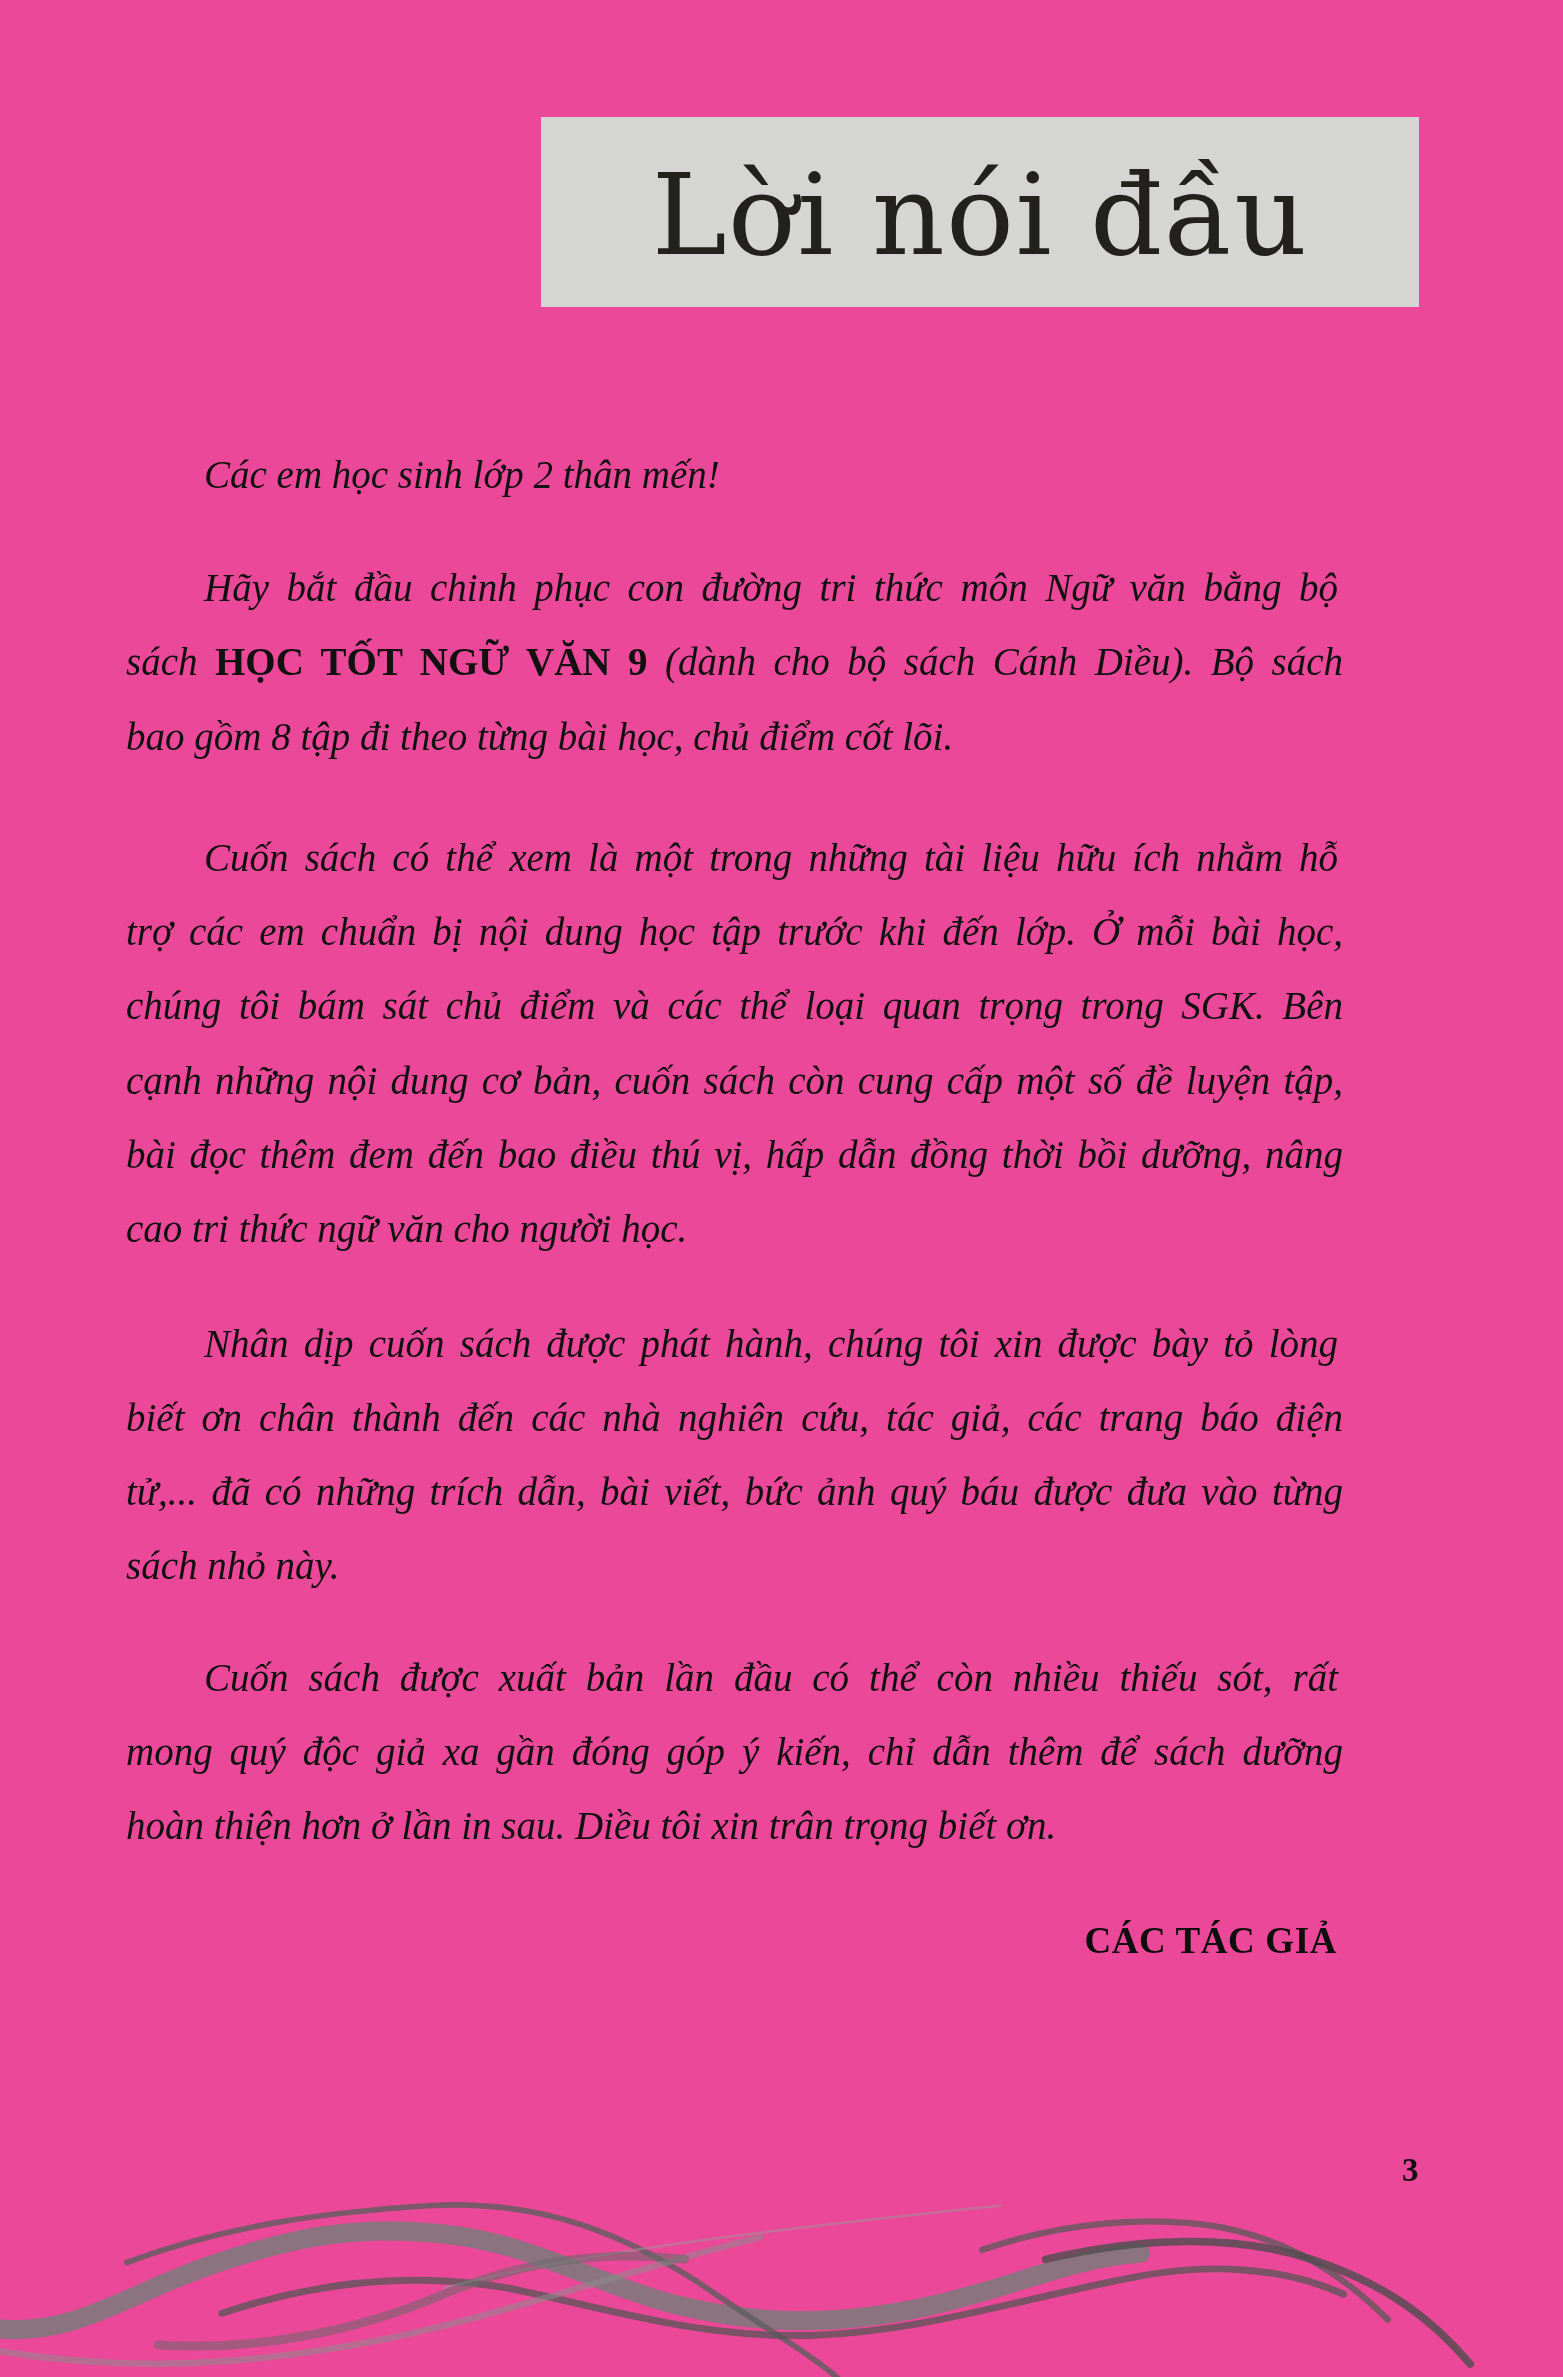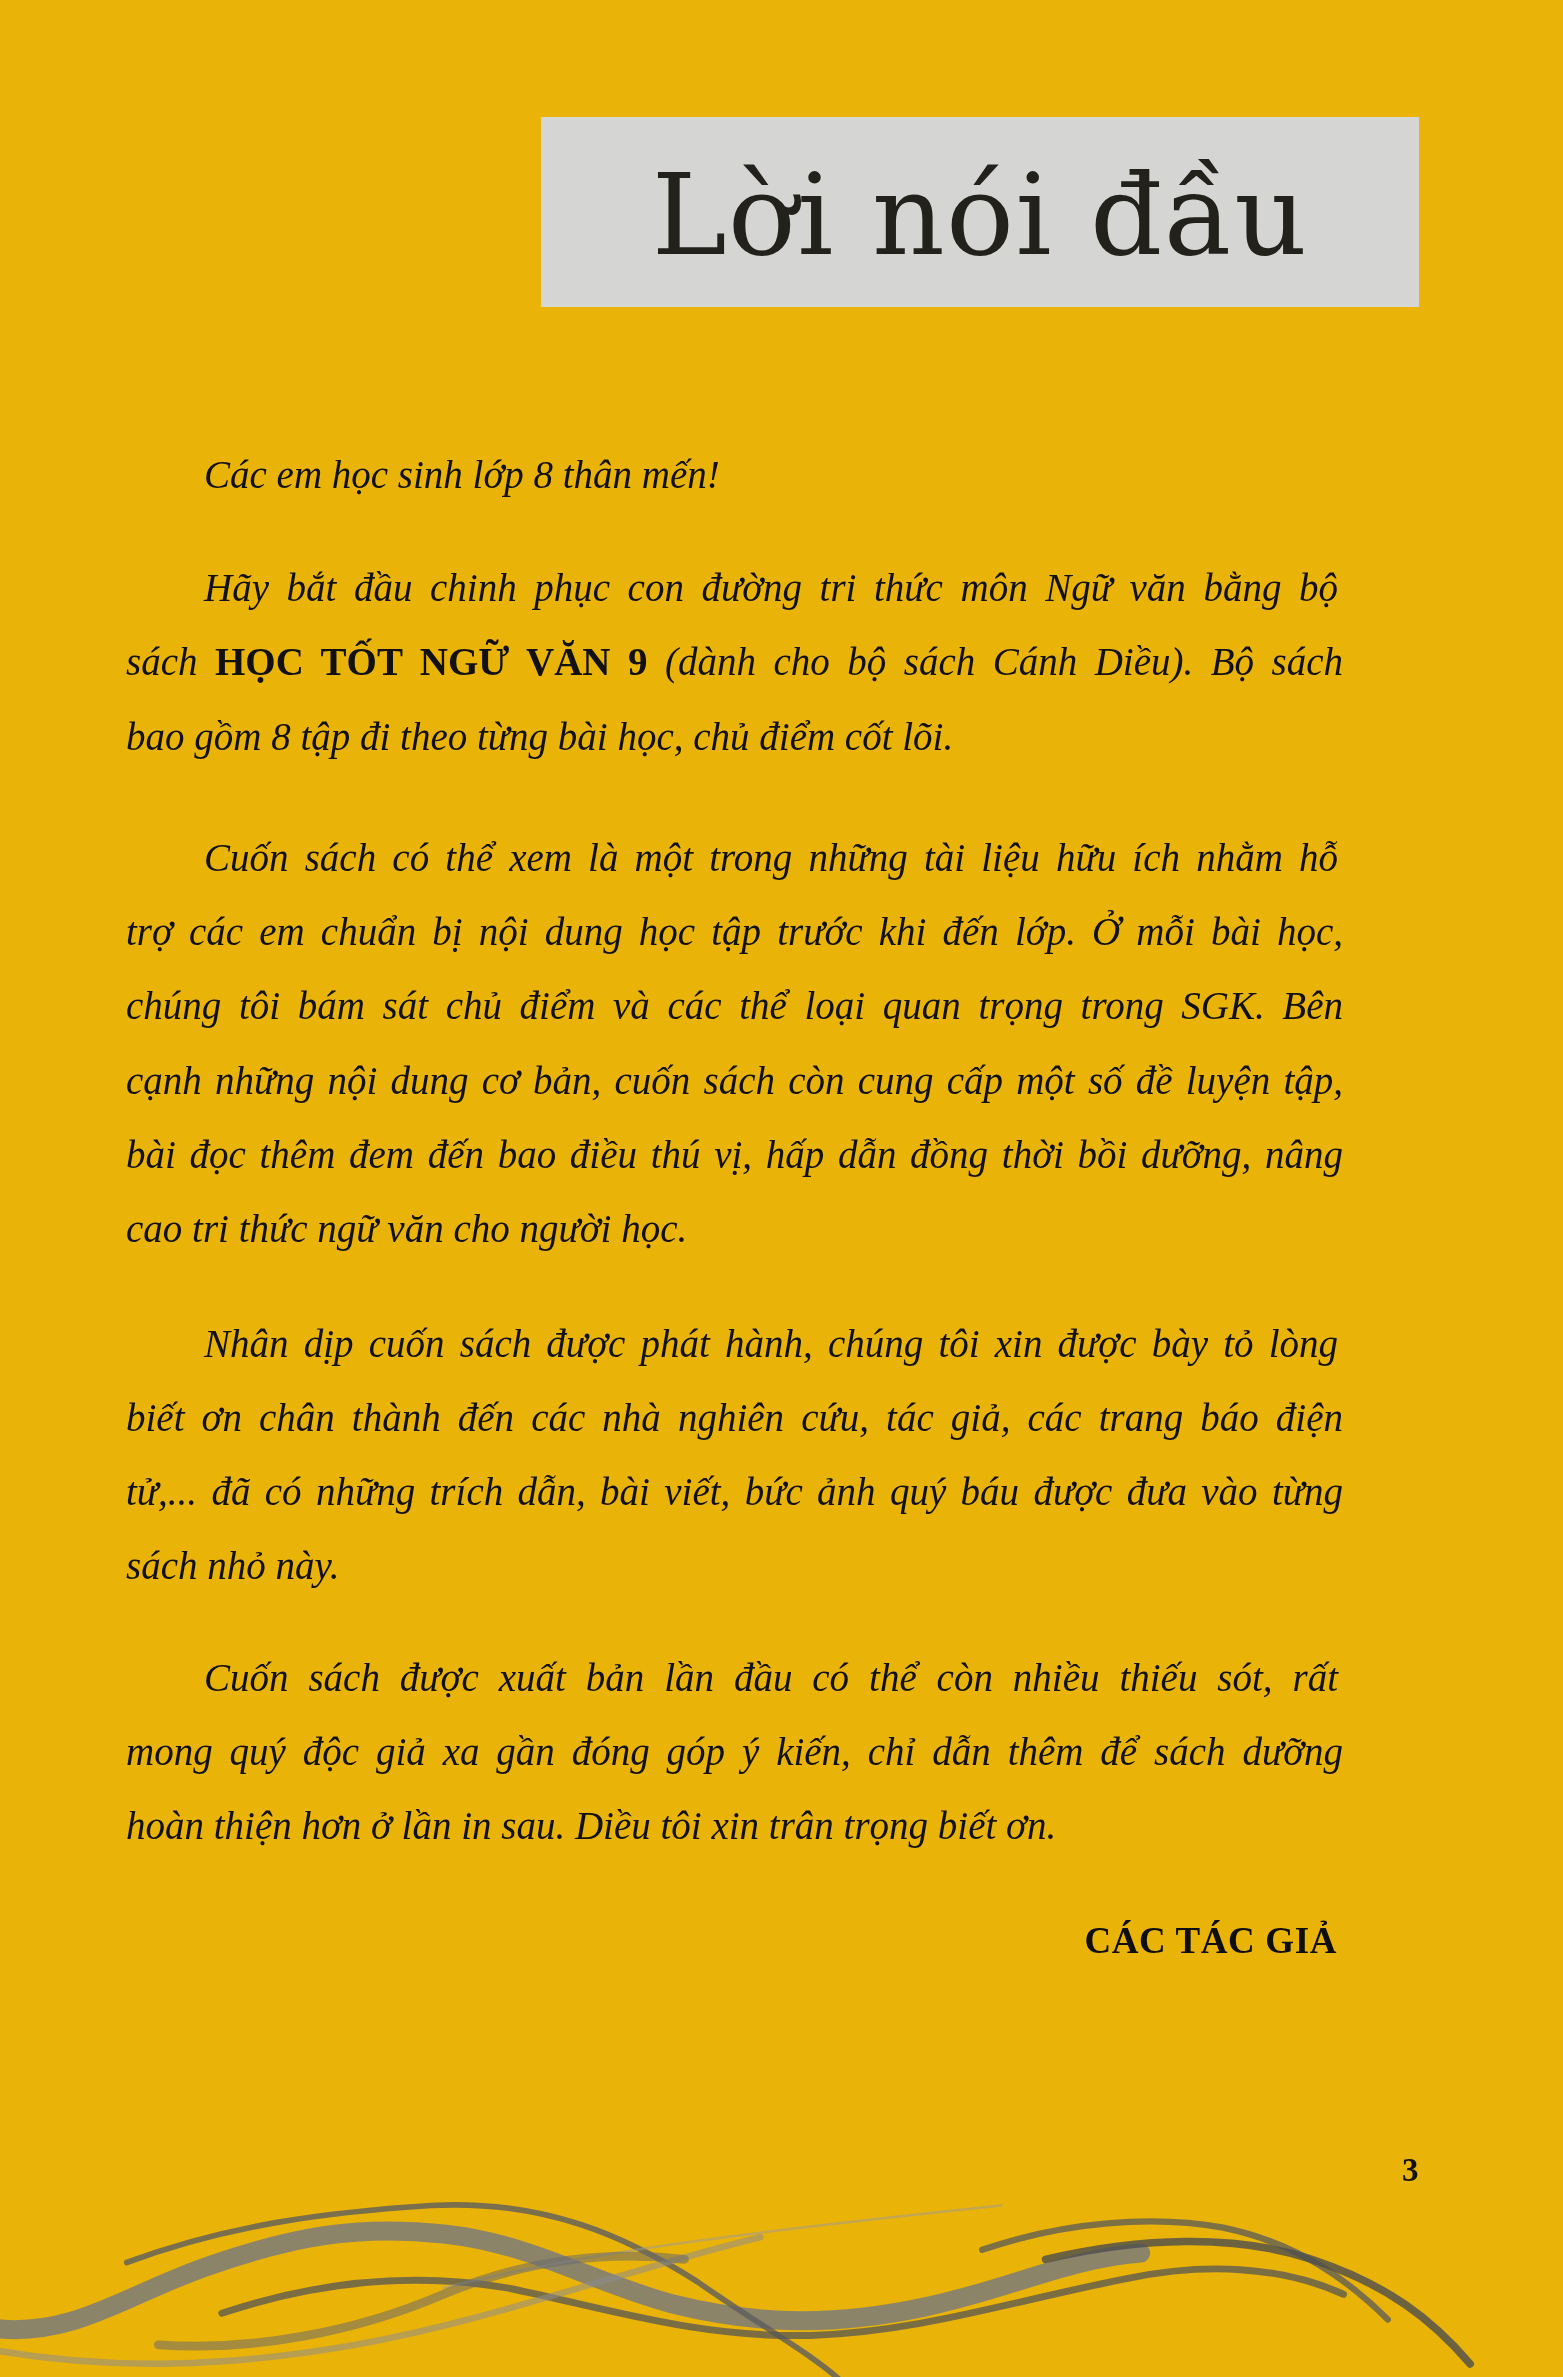--- a/index.html
+++ b/index.html
@@ -13,21 +13,21 @@
     position: relative;
     overflow: hidden;
     font-family: "Liberation Serif", "DejaVu Serif", serif;
     color: #111111;
   }
   .page {
     position: absolute;
     left: 0; top: 0;
     width: 1564px;
     height: 2377px;
-    background: #eab308;
+    background: #ec4899;
     text-decoration: underline;
   }
   .title-box {
     position: absolute;
     left: 541px;
     top: 117px;
     width: 878px;
     height: 190px;
     background: #d5d6d4;
     display: flex;
@@ -103,21 +103,21 @@
 <body>
 
 <div class="page">
 
   <div class="title-box">
     <span class="title-text">Lời nói đầu</span>
   </div>
 
   <div class="body-text">
 
-    <div class="line indent" style="top:438px;">Các em học sinh lớp 8 thân mến!</div>
+    <div class="line indent" style="top:438px;">Các em học sinh lớp 2 thân mến!</div>
 
     <div class="line indent justify" style="top:551px;">Hãy bắt đầu chinh phục con đường tri thức môn Ngữ văn bằng bộ</div>
     <div class="line justify" style="top:625px;"><span>sách </span><span class="bold-upright">HỌC TỐT NGỮ VĂN 9</span><span> (dành cho bộ sách Cánh Diều). Bộ sách</span></div>
     <div class="line" style="top:700px;">bao gồm 8 tập đi theo từng bài học, chủ điểm cốt lõi.</div>
 
     <div class="line indent justify" style="top:821px;">Cuốn sách có thể xem là một trong những tài liệu hữu ích nhằm hỗ</div>
     <div class="line justify" style="top:895px;">trợ các em chuẩn bị nội dung học tập trước khi đến lớp. Ở mỗi bài học,</div>
     <div class="line justify" style="top:969px;">chúng tôi bám sát chủ điểm và các thể loại quan trọng trong SGK. Bên</div>
     <div class="line justify" style="top:1044px;">cạnh những nội dung cơ bản, cuốn sách còn cung cấp một số đề luyện tập,</div>
     <div class="line justify" style="top:1118px;">bài đọc thêm đem đến bao điều thú vị, hấp dẫn đồng thời bồi dưỡng, nâng</div>

